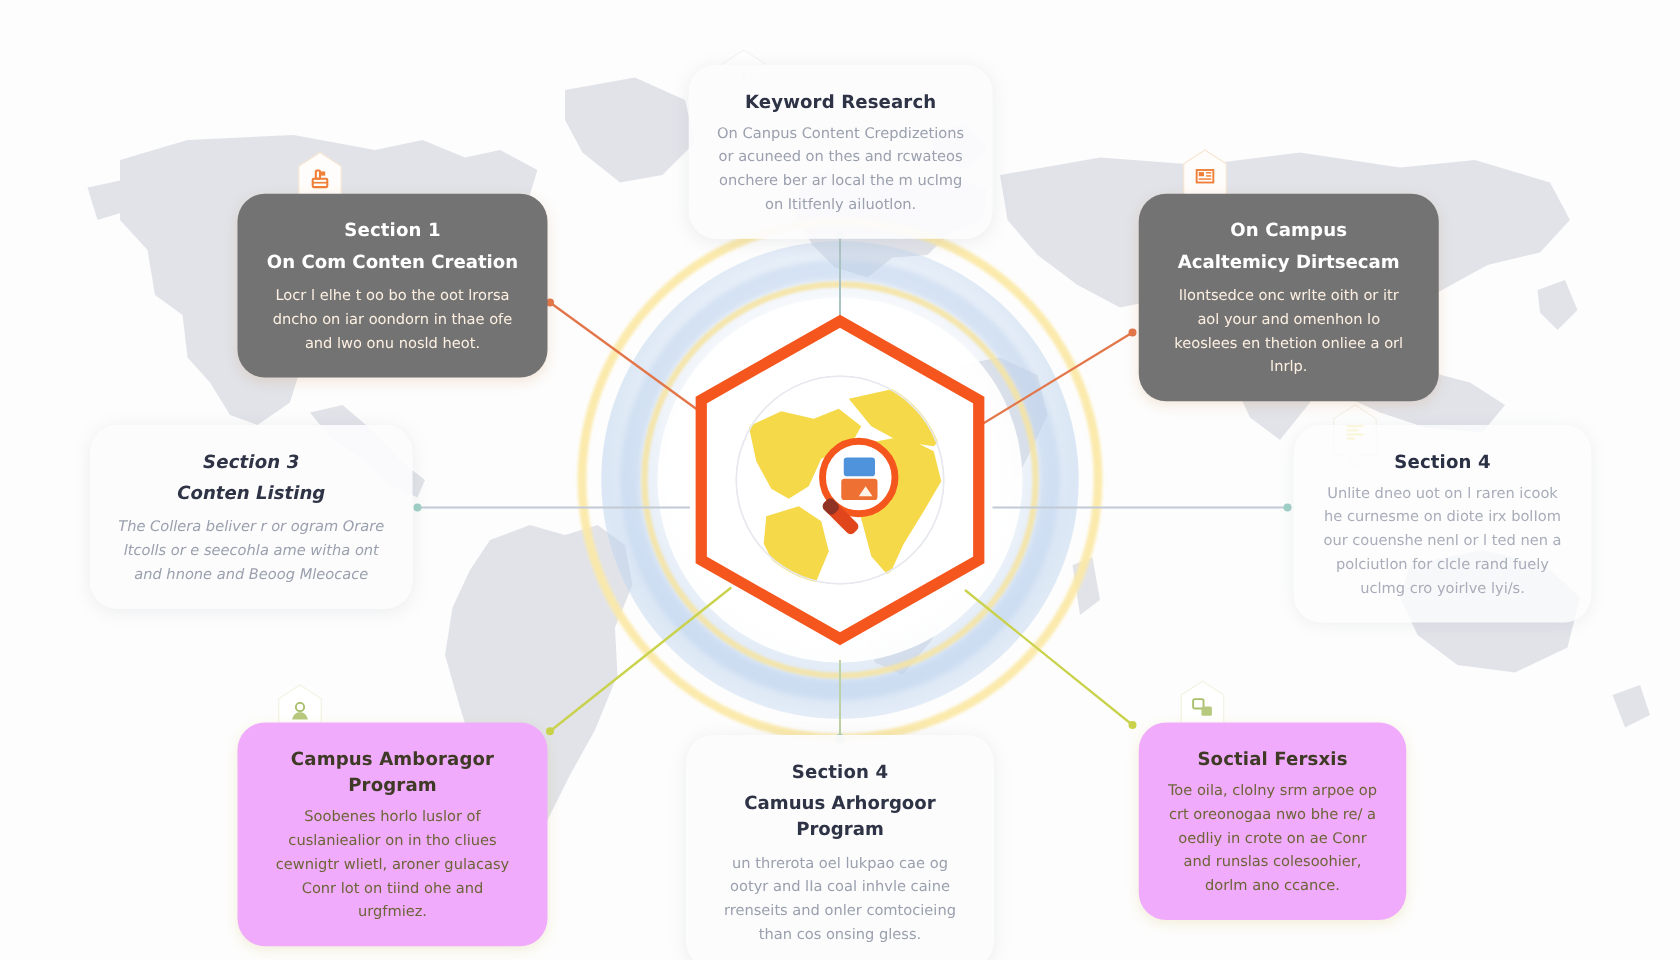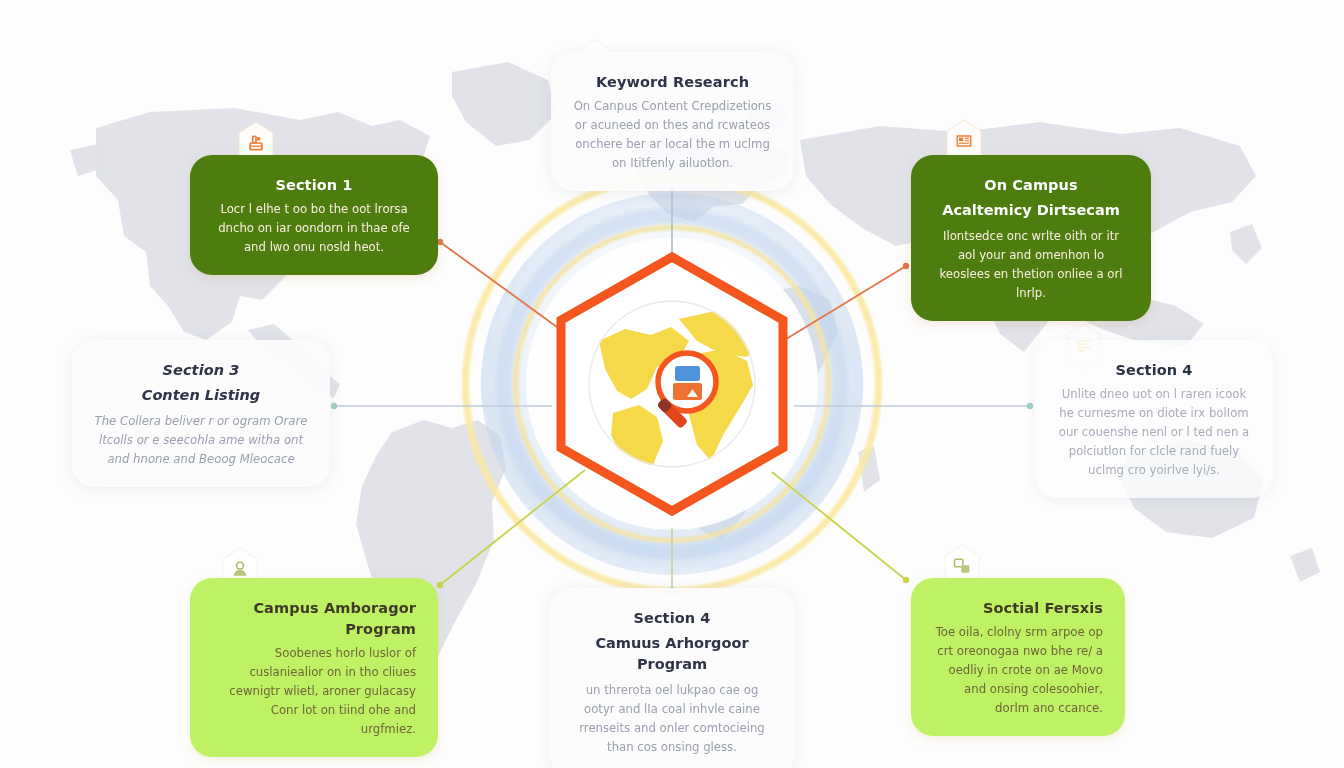--- a/index.html
+++ b/index.html
@@ -93,30 +93,29 @@
     font-weight: 700;
     line-height: 1.45;
     margin-bottom: 6px;
   }
   .card .body {
     font-size: 11.7px;
     line-height: 1.62;
   }
 
   .card.orange {
-    background: #4d7c0f;
+    background: #737373;
     box-shadow: 0 3px 10px rgba(200,130,60,.18);
   }
   .card.orange .title, .card.orange .sub { color: #ffffff; }
   .card.orange .body { color: #fdf0e2; }
 
   .card.yellow {
-    background: #bef264;
+    background: #f0abfc;
     box-shadow: 0 3px 10px rgba(200,180,60,.18);
-    text-align: right;
   }
   .card.yellow .title, .card.yellow .sub { color: #3f3a26; }
   .card.yellow .body { color: #6d6538; }
 
   .card.white {
     background: rgba(252,252,253,.93);
     box-shadow: 0 2px 14px rgba(120,130,150,.13);
   }
   .card.white .title, .card.white .sub { color: #2e3346; }
   .card.white .body { color: #9aa0ad; }
@@ -362,20 +361,21 @@
     <span class="glyph">
       <svg viewBox="0 0 24 24" aria-hidden="true">
         <rect x="3" y="4" width="10" height="9" rx="1.5" fill="none" stroke="#a8bf6a" stroke-width="1.8"></rect>
         <rect x="11" y="11" width="10" height="9" rx="1.5" fill="#b6c97e"></rect>
       </svg>
     </span>
   </div>
 
   <div class="card orange" id="card-1">
     <div class="title">Section 1</div>
+    <div class="sub">On Com Conten Creation</div>
     <div class="body">Locr l elhe t oo bo the oot lrorsa dncho on iar oondorn in thae ofe and lwo onu nosld heot.</div>
   </div>
 
   <div class="card white" id="card-2">
     <div class="title">Keyword Research</div>
     <div class="body">On Canpus Content Crepdizetions or acuneed on thes and rcwateos onchere ber ar local the m uclmg on Ititfenly ailuotlon.</div>
   </div>
 
   <div class="card orange" id="card-3">
     <div class="title">On Campus</div>
@@ -400,16 +400,16 @@
   </div>
 
   <div class="card white" id="card-7">
     <div class="title">Section 4</div>
     <div class="sub">Camuus Arhorgoor Program</div>
     <div class="body">un threrota oel lukpao cae og ootyr and lIa coal inhvle caine rrenseits and onler comtocieing than cos onsing gless.</div>
   </div>
 
   <div class="card yellow" id="card-8">
     <div class="title">Soctial Fersxis</div>
-    <div class="body">Toe oila, clolny srm arpoe op crt oreonogaa nwo bhe re/ a oedliy in crote on ae Movo and onsing colesoohier, dorlm ano ccance.</div>
+    <div class="body">Toe oila, clolny srm arpoe op crt oreonogaa nwo bhe re/ a oedliy in crote on ae Conr and runslas colesoohier, dorlm ano ccance.</div>
   </div>
 
 </div>
 
 </body></html>

